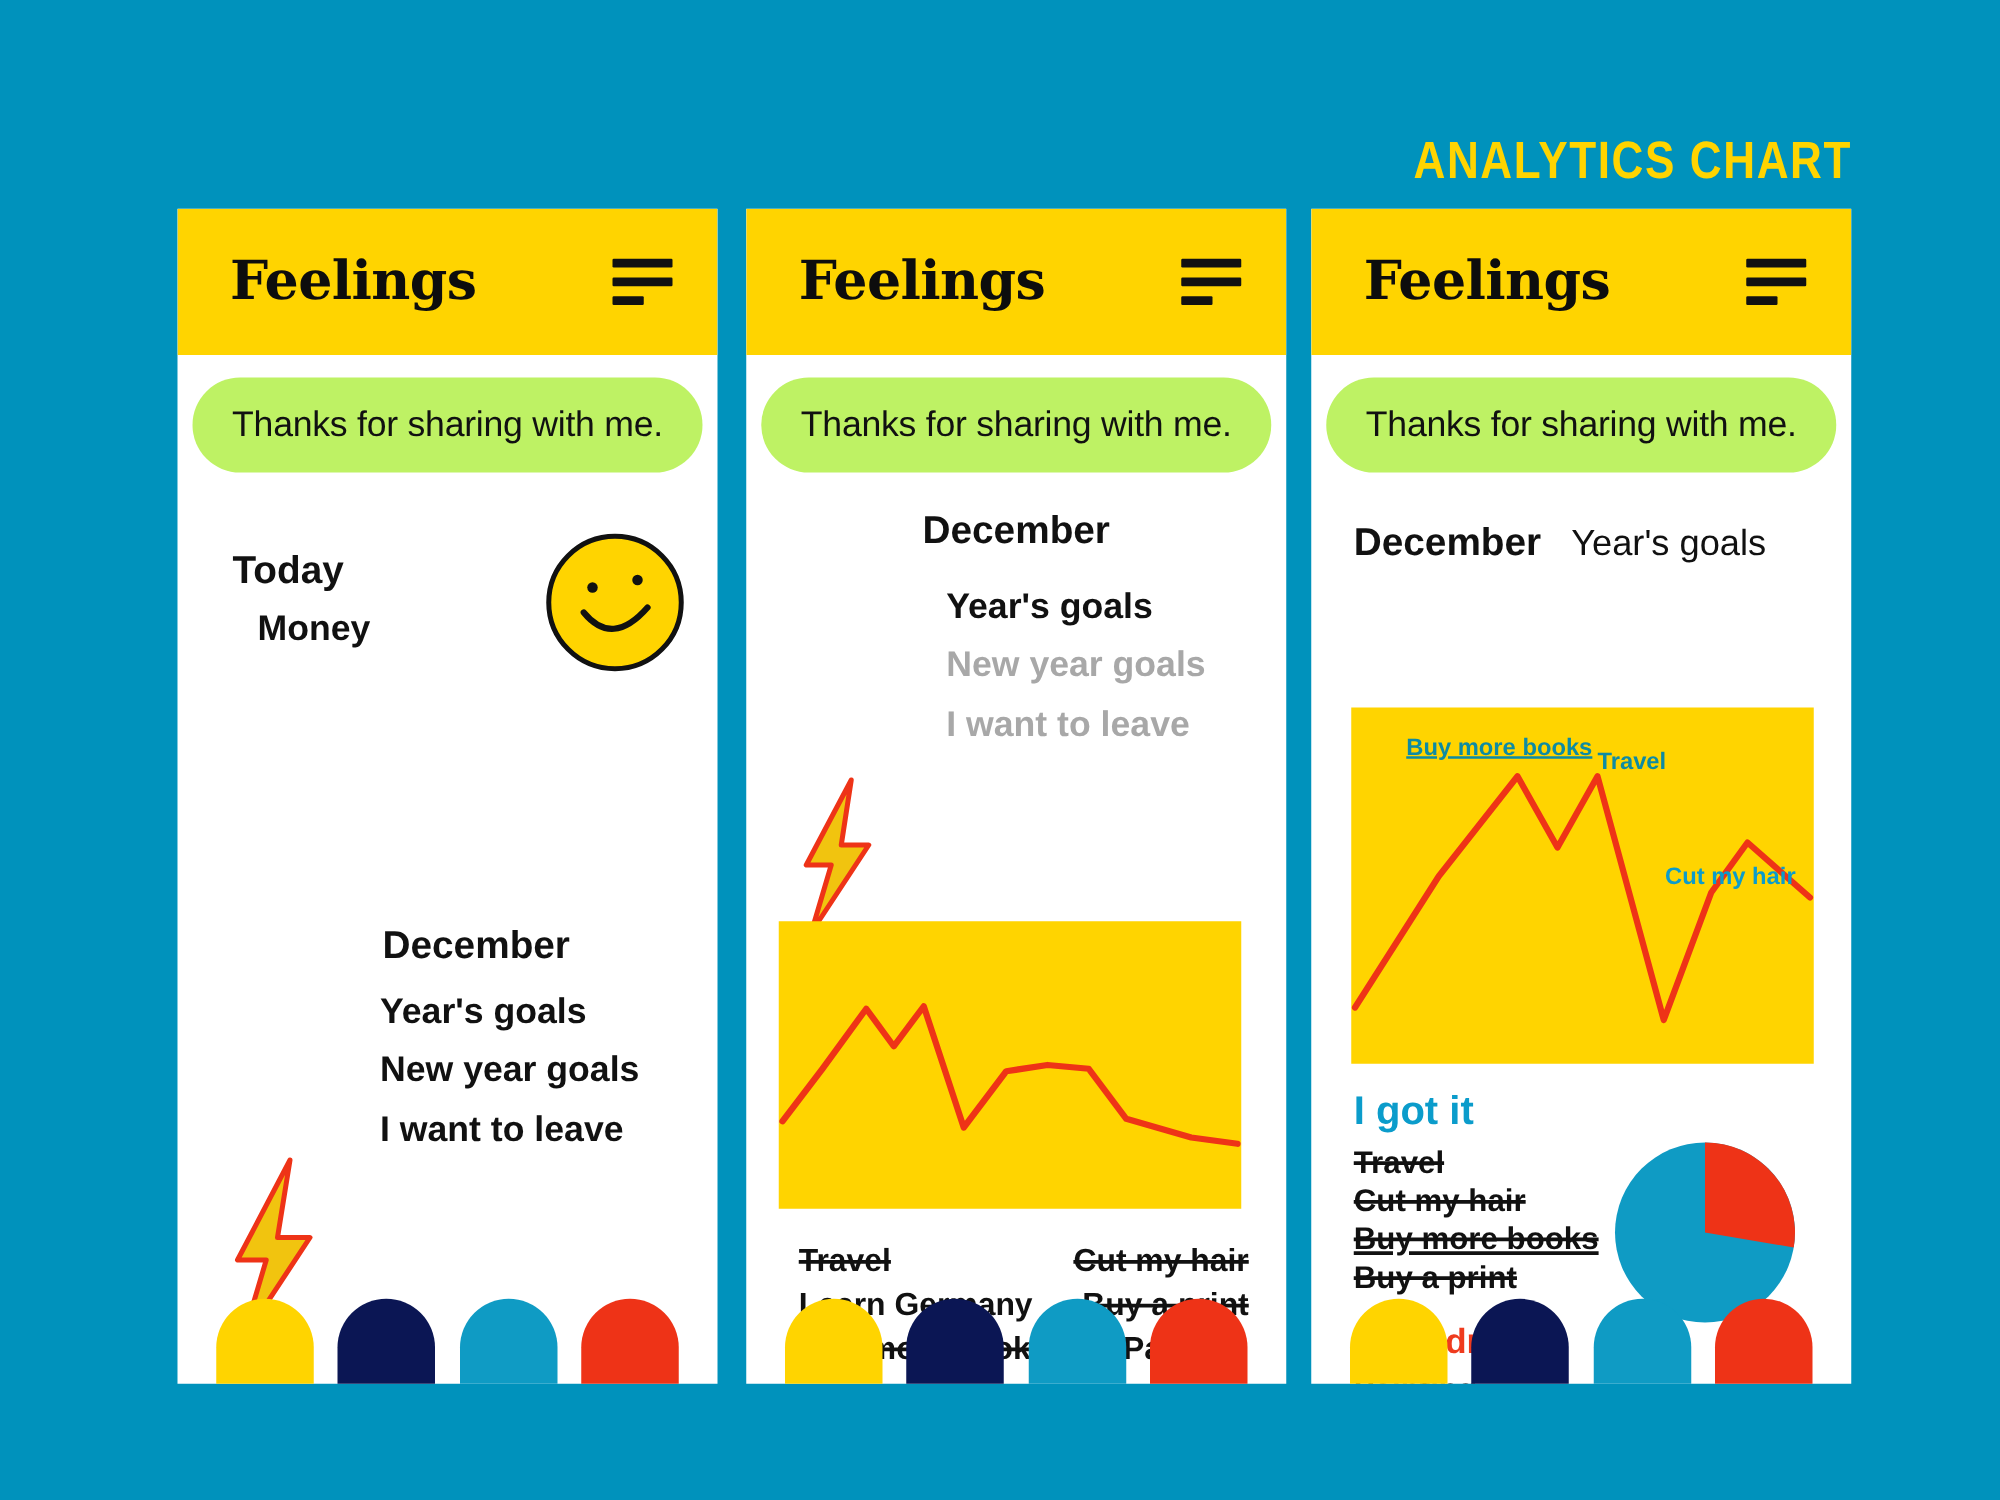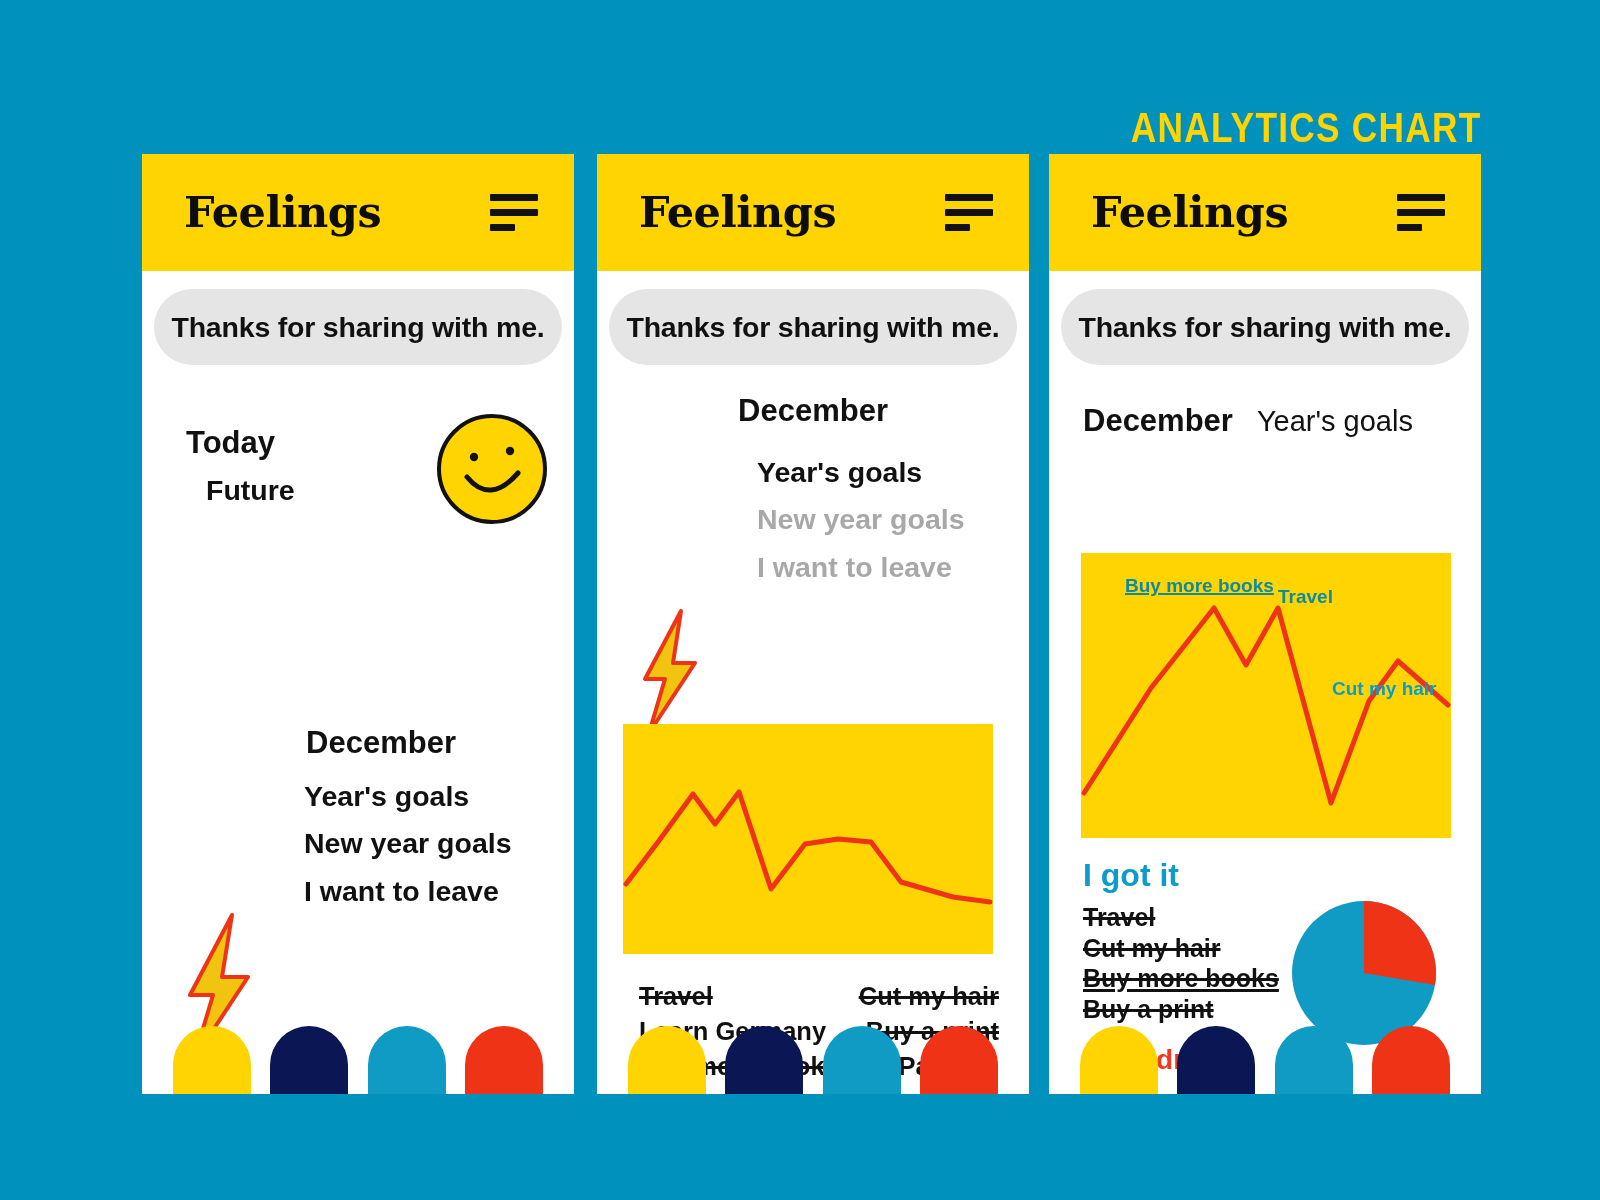--- a/index.html
+++ b/index.html
@@ -30,21 +30,21 @@
     font-weight: bold;
     letter-spacing: 1.5px;
     transform: scaleX(0.84);
     transform-origin: right center;
     white-space: nowrap;
   }
 
   
   .panel {
     position: absolute;
-    top: 154px;
+    top: 167px;
     width: 432px;
     height: 940px;
     background: #ffffff;
     overflow: hidden;
   }
   #panel-1 { left: 142px; }
   #panel-2 { left: 597px; }
   #panel-3 { left: 1049px; }
 
   .panel-header {
@@ -82,28 +82,28 @@
   .hamburger span:nth-child(3) { width: 52%; }
 
   .panel-body {
     position: relative;
     padding: 0;
     height: calc(100% - 117px);
   }
 
   .chat-pill {
     margin: 18px 12px 0 12px;
-    background: #e5e5e5;
+    background: #bef264;
     border-radius: 48px;
     height: 76px;
     display: flex;
     align-items: center;
     justify-content: center;
     font-size: 28.5px;
-    font-weight: bold;
+    font-weight: normal;
     color: #111;
     letter-spacing: -0.2px;
   }
 
   
   .section-title {
     font-size: 31px;
     font-weight: bold;
     color: #111;
   }
@@ -277,21 +277,21 @@
         <span></span>
         <span></span>
         <span></span>
       </div>
     </div>
     <div class="panel-body">
       <div class="chat-pill">Thanks for sharing with me.</div>
 
       <div class="p1-today">
         <div class="section-title">Today</div>
-        <div class="list-row">Future</div>
+        <div class="list-row">Money</div>
       </div>
 
       <svg class="smiley" viewBox="0 0 116 116">
         <circle cx="58" cy="58" r="53" fill="#ffd400" stroke="#111" stroke-width="4"></circle>
         <circle cx="40" cy="46" r="4.2" fill="#111"></circle>
         <circle cx="76" cy="40" r="4.2" fill="#111"></circle>
         <path d="M33 66 Q56 94 84 62" fill="none" stroke="#111" stroke-width="5" stroke-linecap="round"></path>
       </svg>
 
       <svg class="bolt bolt-p1" viewBox="0 0 78 152">

